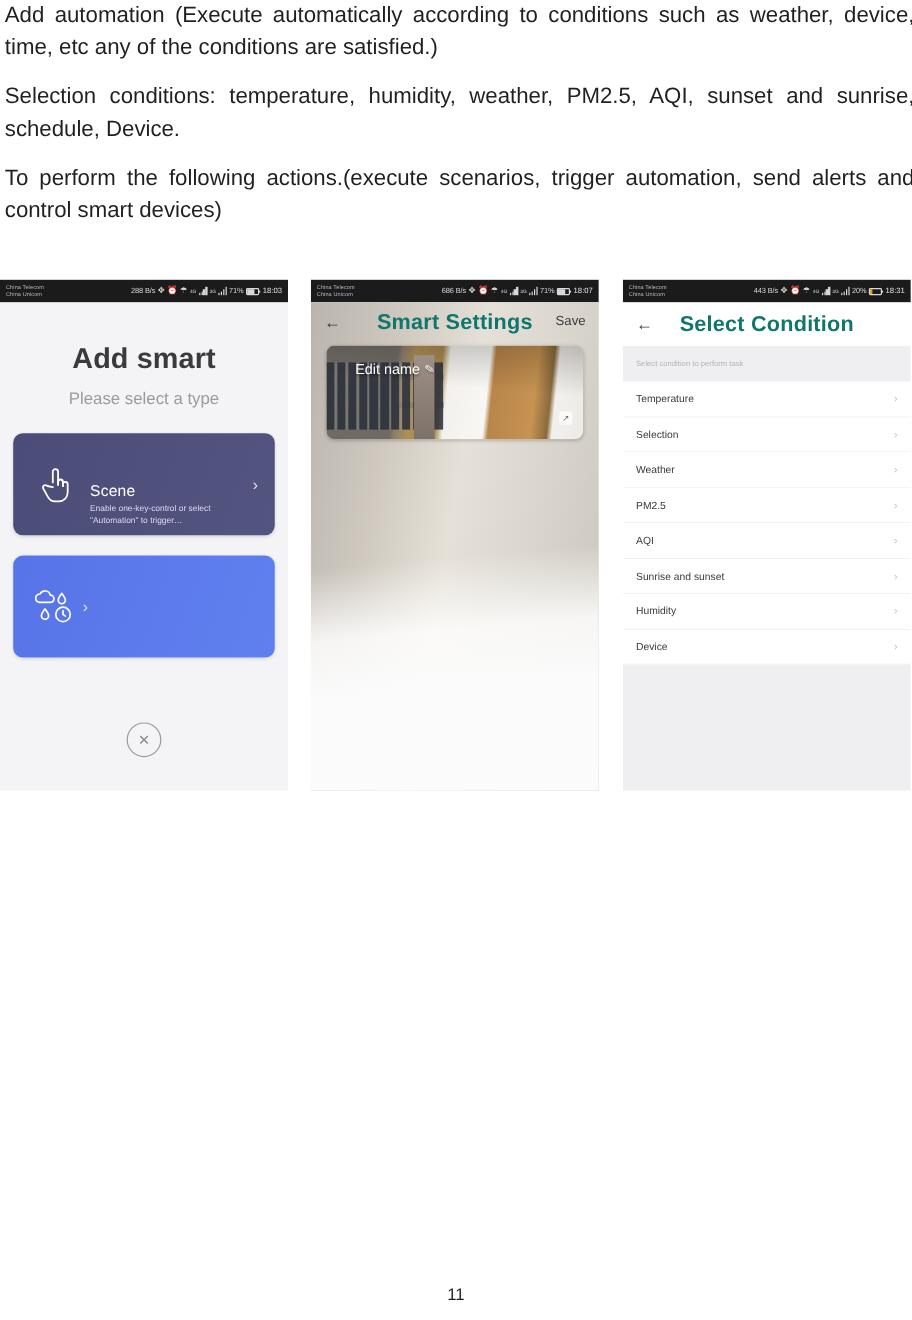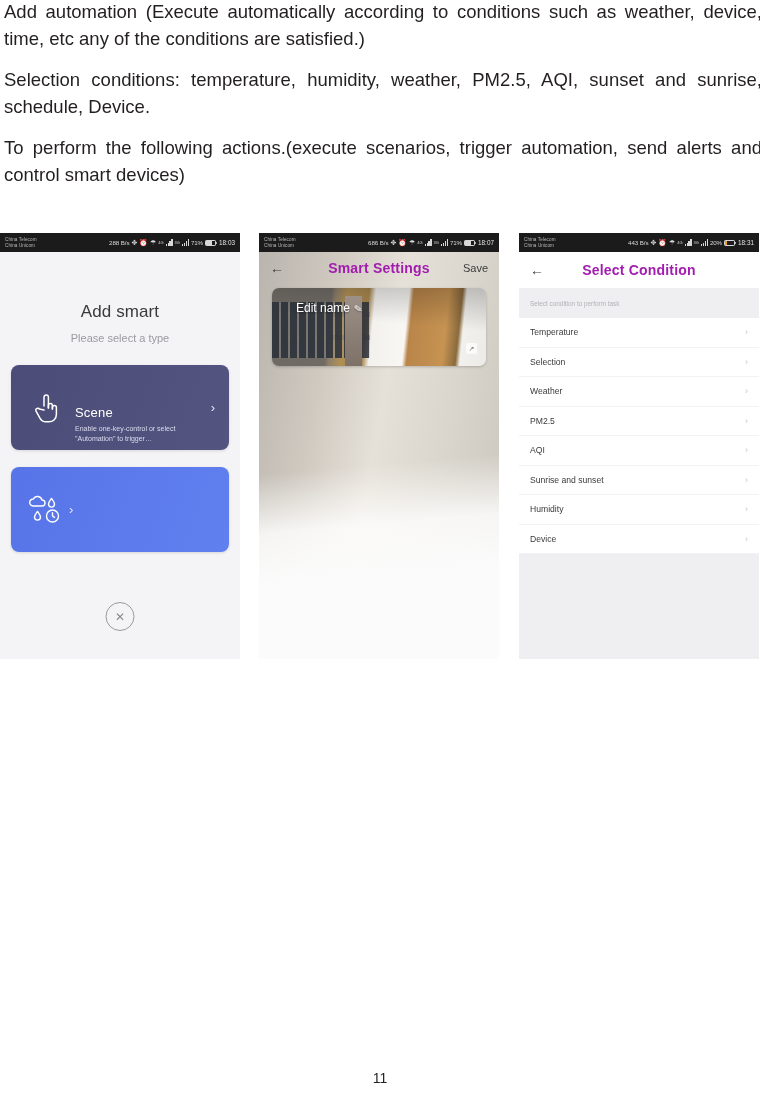--- a/index.html
+++ b/index.html
@@ -63,25 +63,25 @@
   }
   .batt > span{display:block;height:100%;background:#d8d8d8;}
   .batt.low > span{background:#f0a020;}
   .clock{font-size:6.4px;color:#e4e4e4;margin-left:1px;}
 
   
   #phone1 .body1{
     height:407px;background:#f4f4f6;position:relative;
   }
   .p1-title{
-    text-align:center;font-size:17px;font-weight:normal;color:#3a3a3c;
-    padding-top:50px;letter-spacing:.1px;
+    text-align:center;font-size:24px;font-weight:bold;color:#3a3a3c;
+    padding-top:34px;letter-spacing:.1px;
   }
   .p1-sub{
-    text-align:center;font-size:11px;color:#9a9aa0;margin-top:10px;
+    text-align:center;font-size:14px;color:#9a9aa0;margin-top:10px;
   }
   .card{
     margin:0 11px;border-radius:8px;height:85px;position:relative;
     display:flex;align-items:center;box-sizing:border-box;padding:0 12px;
     box-shadow:0 1px 3px rgba(0,0,0,.12);
   }
   .card.scene{margin-top:21px;background:linear-gradient(110deg,#4b4c77 0%,#53547f 100%);}
   .card.automation{margin-top:17px;background:linear-gradient(110deg,#5774e8 0%,#6180ef 100%);}
   .card-ico{width:46px;height:46px;display:flex;align-items:center;justify-content:center;flex:0 0 46px;}
   .card-txt{flex:1;padding-left:6px;}
@@ -103,21 +103,21 @@
       linear-gradient(175deg,rgba(255,255,255,0) 52%,rgba(255,255,255,.82) 66%,#fbfbfb 78%),
       linear-gradient(100deg,#b9b4ad 0%,#cfc9c0 26%,#e6e1d8 48%,#dad6cd 70%,#c9c4bb 100%);
   }
   .nav2{
     position:relative;height:32px;display:flex;align-items:center;
     padding:0 11px;box-sizing:border-box;
   }
   .nav-back{font-size:14px;color:#3b3b3d;line-height:1;}
   .nav-title{
     position:absolute;left:0;right:0;text-align:center;
-    font-size:14px;font-weight:bold;color:#a21caf;letter-spacing:.2px;
+    font-size:18px;font-weight:bold;color:#0f766e;letter-spacing:.2px;
     pointer-events:none;
   }
   .nav-save{margin-left:auto;font-size:11px;color:#3b3b3d;font-weight:500;z-index:2;}
   .hero{
     position:relative;margin:4px 13px 0;height:78px;border-radius:7px;overflow:hidden;
     background:
       linear-gradient(185deg,rgba(0,0,0,.22),rgba(0,0,0,0) 45%),
       linear-gradient(96deg,#6f6a64 0%,#6f6a64 27%,#8d7f6b 29%,#b08f55 34%,#a8874f 44%,#f3f1ee 47%,#f8f7f4 62%,#b9854a 64%,#c69352 80%,#8a6a3d 86%,#f2f0ec 88%,#ecebe8 100%);
     box-shadow:0 1px 3px rgba(0,0,0,.2);
   }

